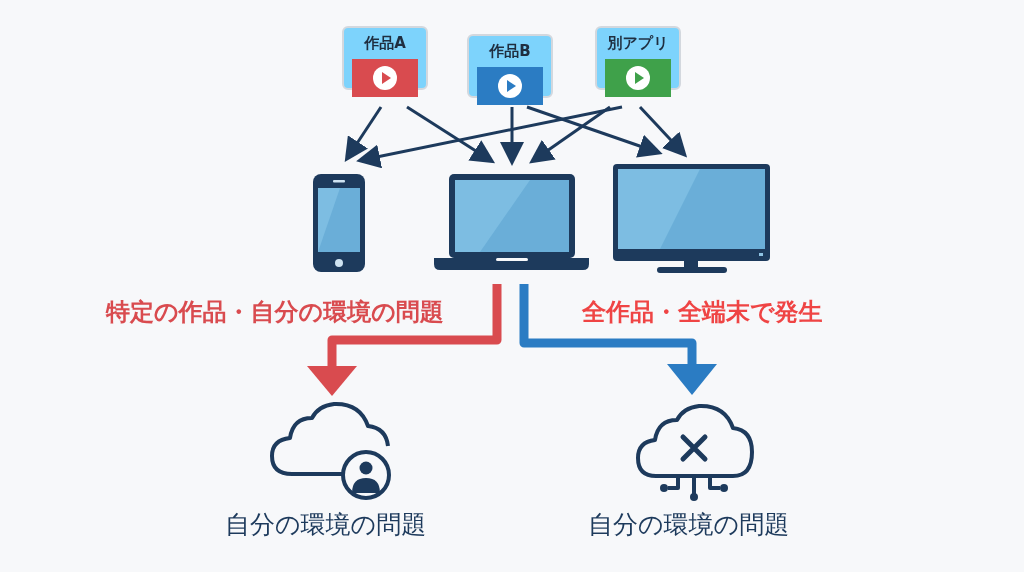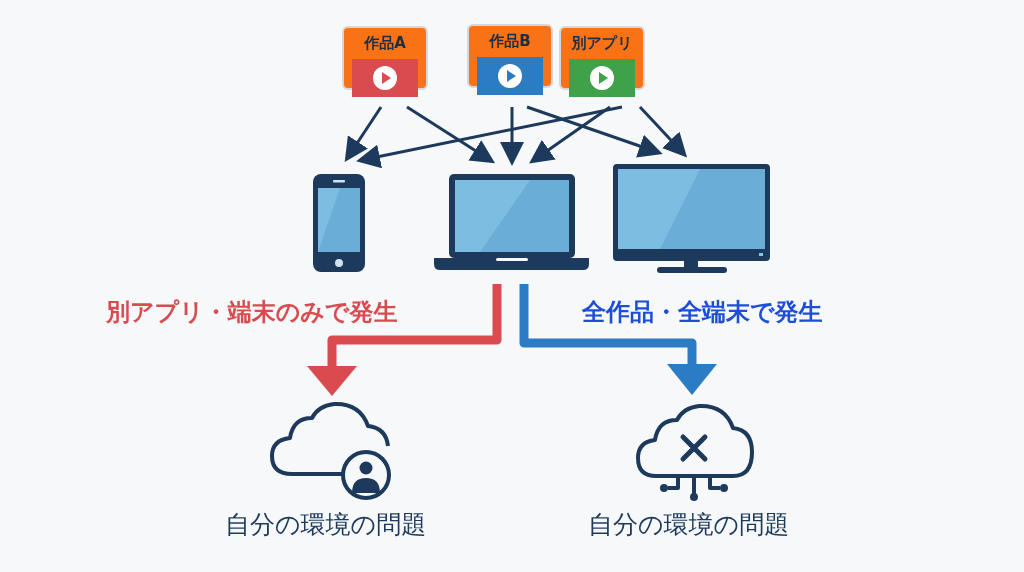--- a/index.html
+++ b/index.html
@@ -5,21 +5,21 @@
   html, body { margin: 0; padding: 0; }
   body {
     width: 1024px; height: 572px; overflow: hidden;
     background: #f7f8fa;
     font-family: "DejaVu Sans", "Liberation Sans", sans-serif;
     position: relative;
   }
   #diagram { position: absolute; left: 0; top: 0; }
   .card {
     position: absolute; width: 86px; height: 64px;
-    background: #f97316; border: 2px solid #d3d8de; border-radius: 6px;
+    background: #7dd3fc; border: 2px solid #d3d8de; border-radius: 6px;
     box-sizing: border-box;
   }
   .card-title {
     position: absolute; left: 0; right: 0; top: 6px;
     text-align: center; font-weight: bold; font-size: 15px; color: #1f2e40;
   }
   .card-thumb {
     position: absolute; left: 8px; right: 8px; top: 31px; height: 38px;
   }
   .play {
@@ -110,30 +110,30 @@
       <circle cx="724" cy="488" r="4" fill="#1d3a5c" stroke="none"></circle>
   </g>
 </svg>
 
 <div class="card" style="left:342px;top:26px;">
   <div class="card-title">作品A</div>
   <div class="card-thumb" style="background:#d94b4f;--pc:#d94b4f;">
     <div class="play"></div>
   </div>
 </div>
-<div class="card" style="left:467px;top:24px;">
+<div class="card" style="left:467px;top:34px;">
   <div class="card-title">作品B</div>
   <div class="card-thumb" style="background:#2b7cc3;--pc:#2b7cc3;">
     <div class="play"></div>
   </div>
 </div>
-<div class="card" style="left:559px;top:26px;">
+<div class="card" style="left:595px;top:26px;">
   <div class="card-title">別アプリ</div>
   <div class="card-thumb" style="background:#3fa14a;--pc:#3fa14a;">
     <div class="play"></div>
   </div>
 </div>
 
-<div class="branch-label" style="left:106px;top:296px;color:#d94b4f;">別アプリ・端末のみで発生</div>
-<div class="branch-label" style="left:582px;top:296px;color:#1d4ed8;">全作品・全端末で発生</div>
+<div class="branch-label" style="left:106px;top:296px;color:#d94b4f;">特定の作品・自分の環境の問題</div>
+<div class="branch-label" style="left:582px;top:296px;color:#ef4444;">全作品・全端末で発生</div>
 
 <div class="result-label" style="left:225px;top:508px;">自分の環境の問題</div>
 <div class="result-label" style="left:588px;top:508px;">自分の環境の問題</div>
 
 </body></html>

